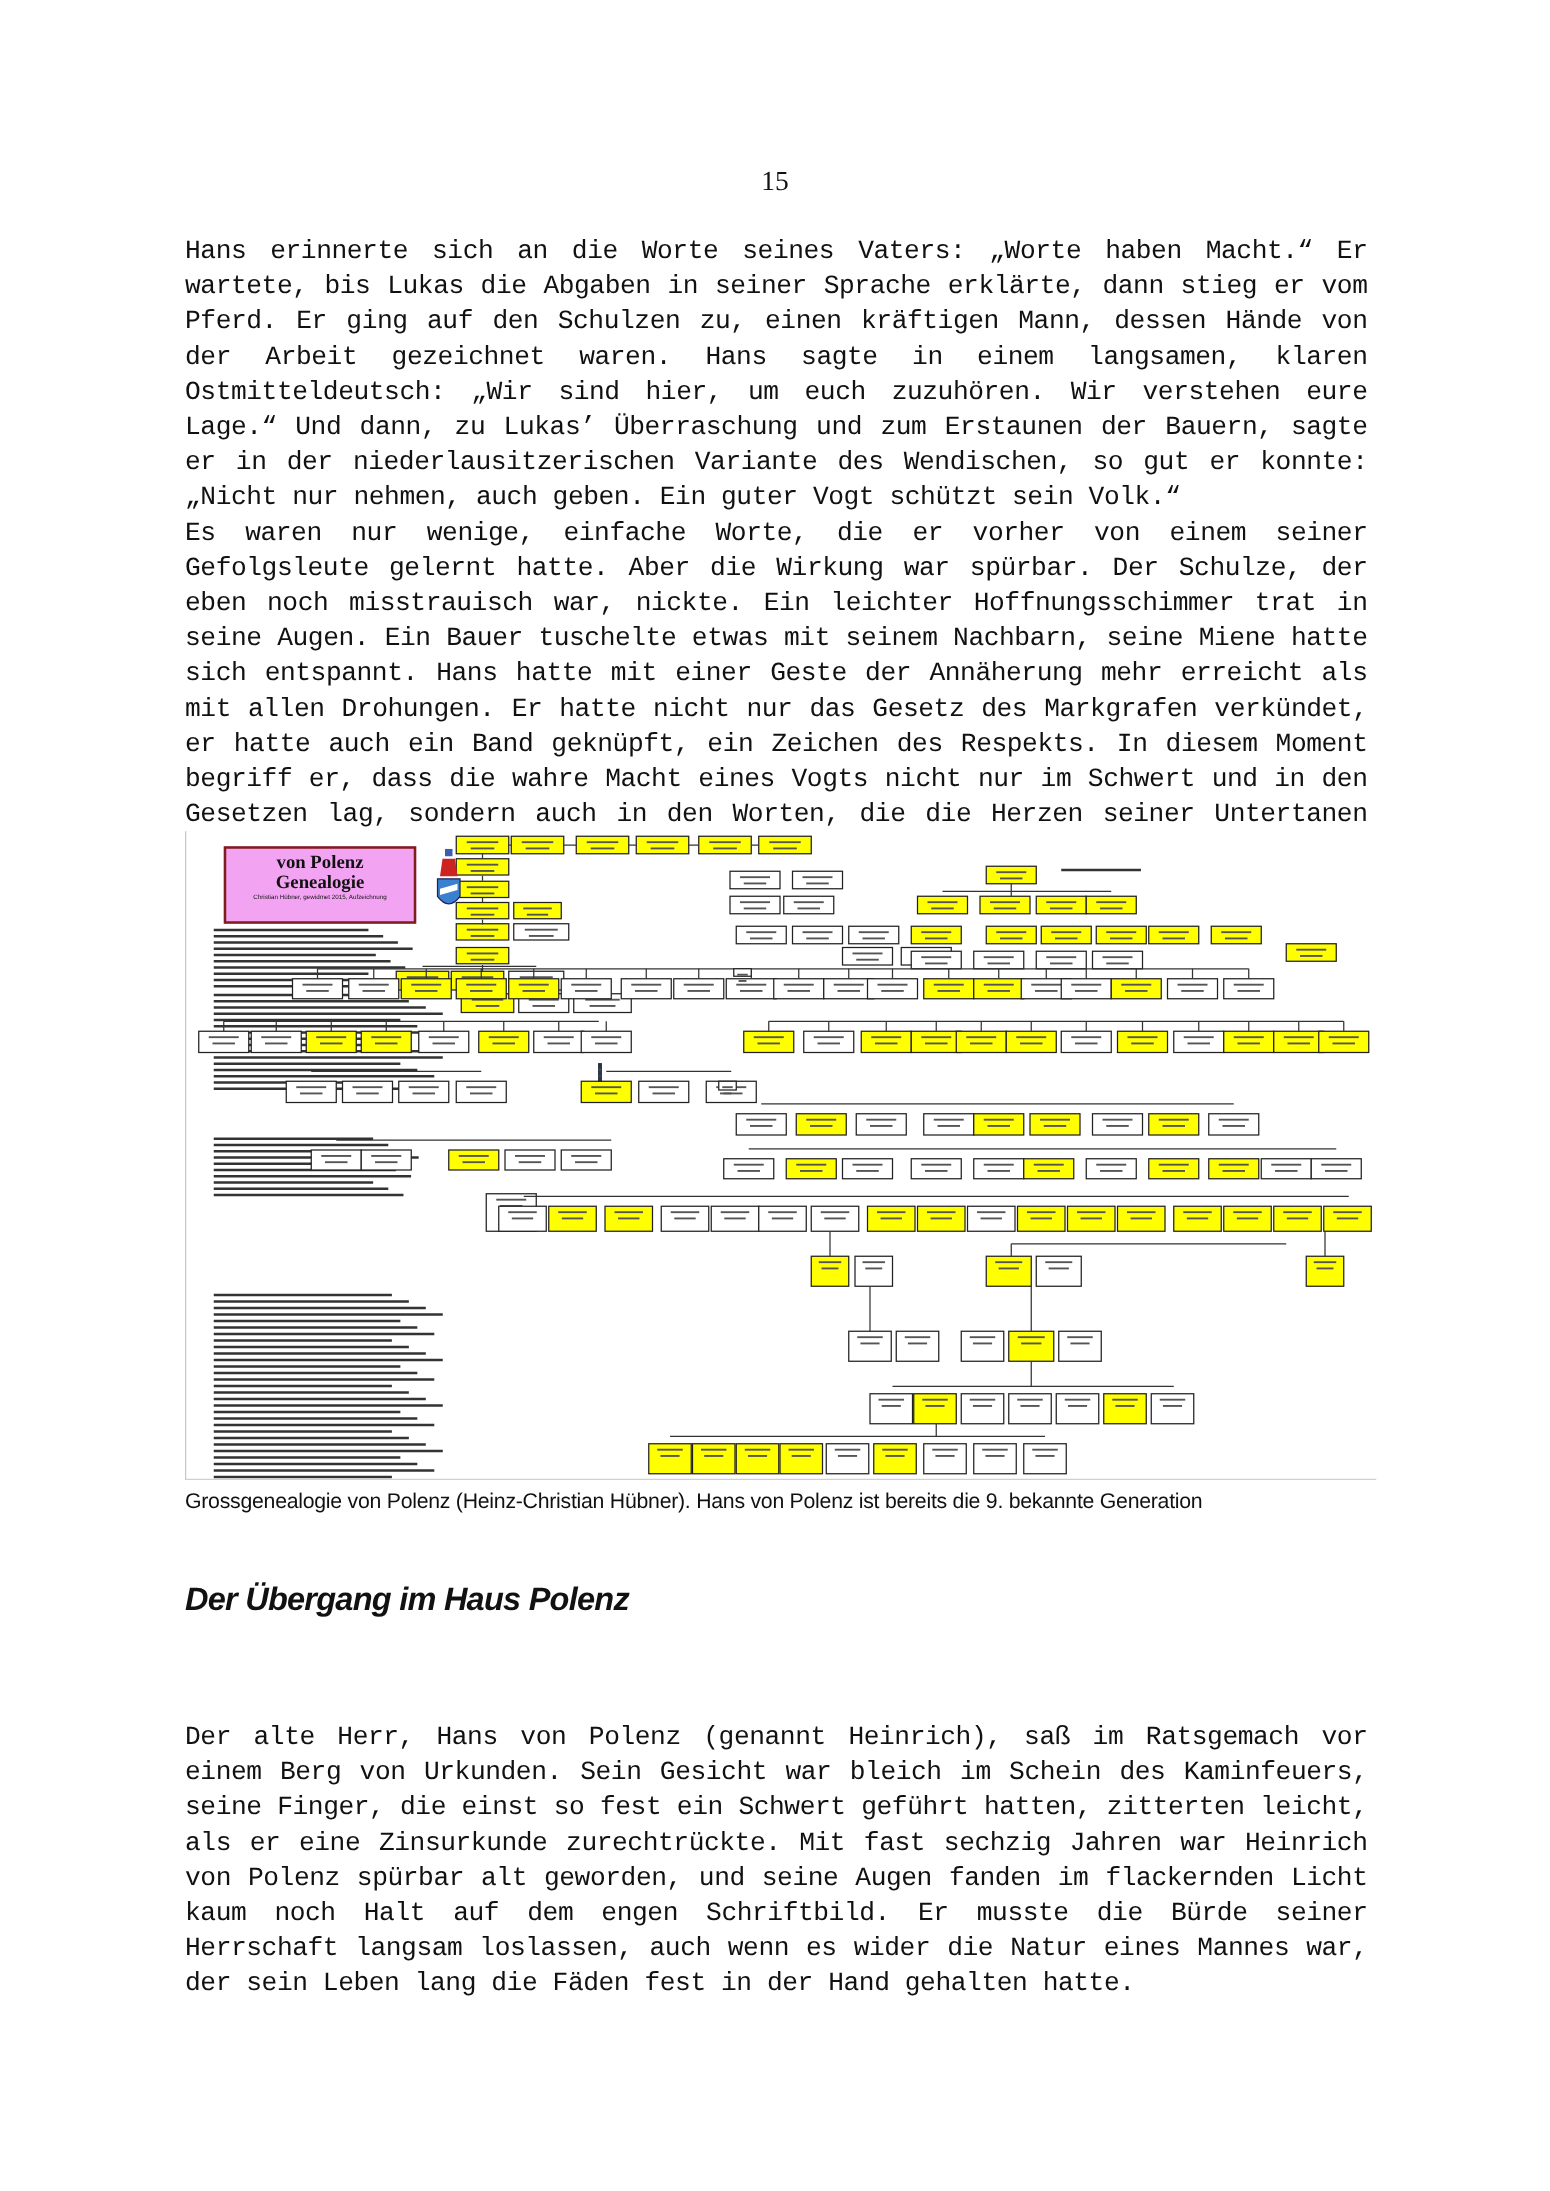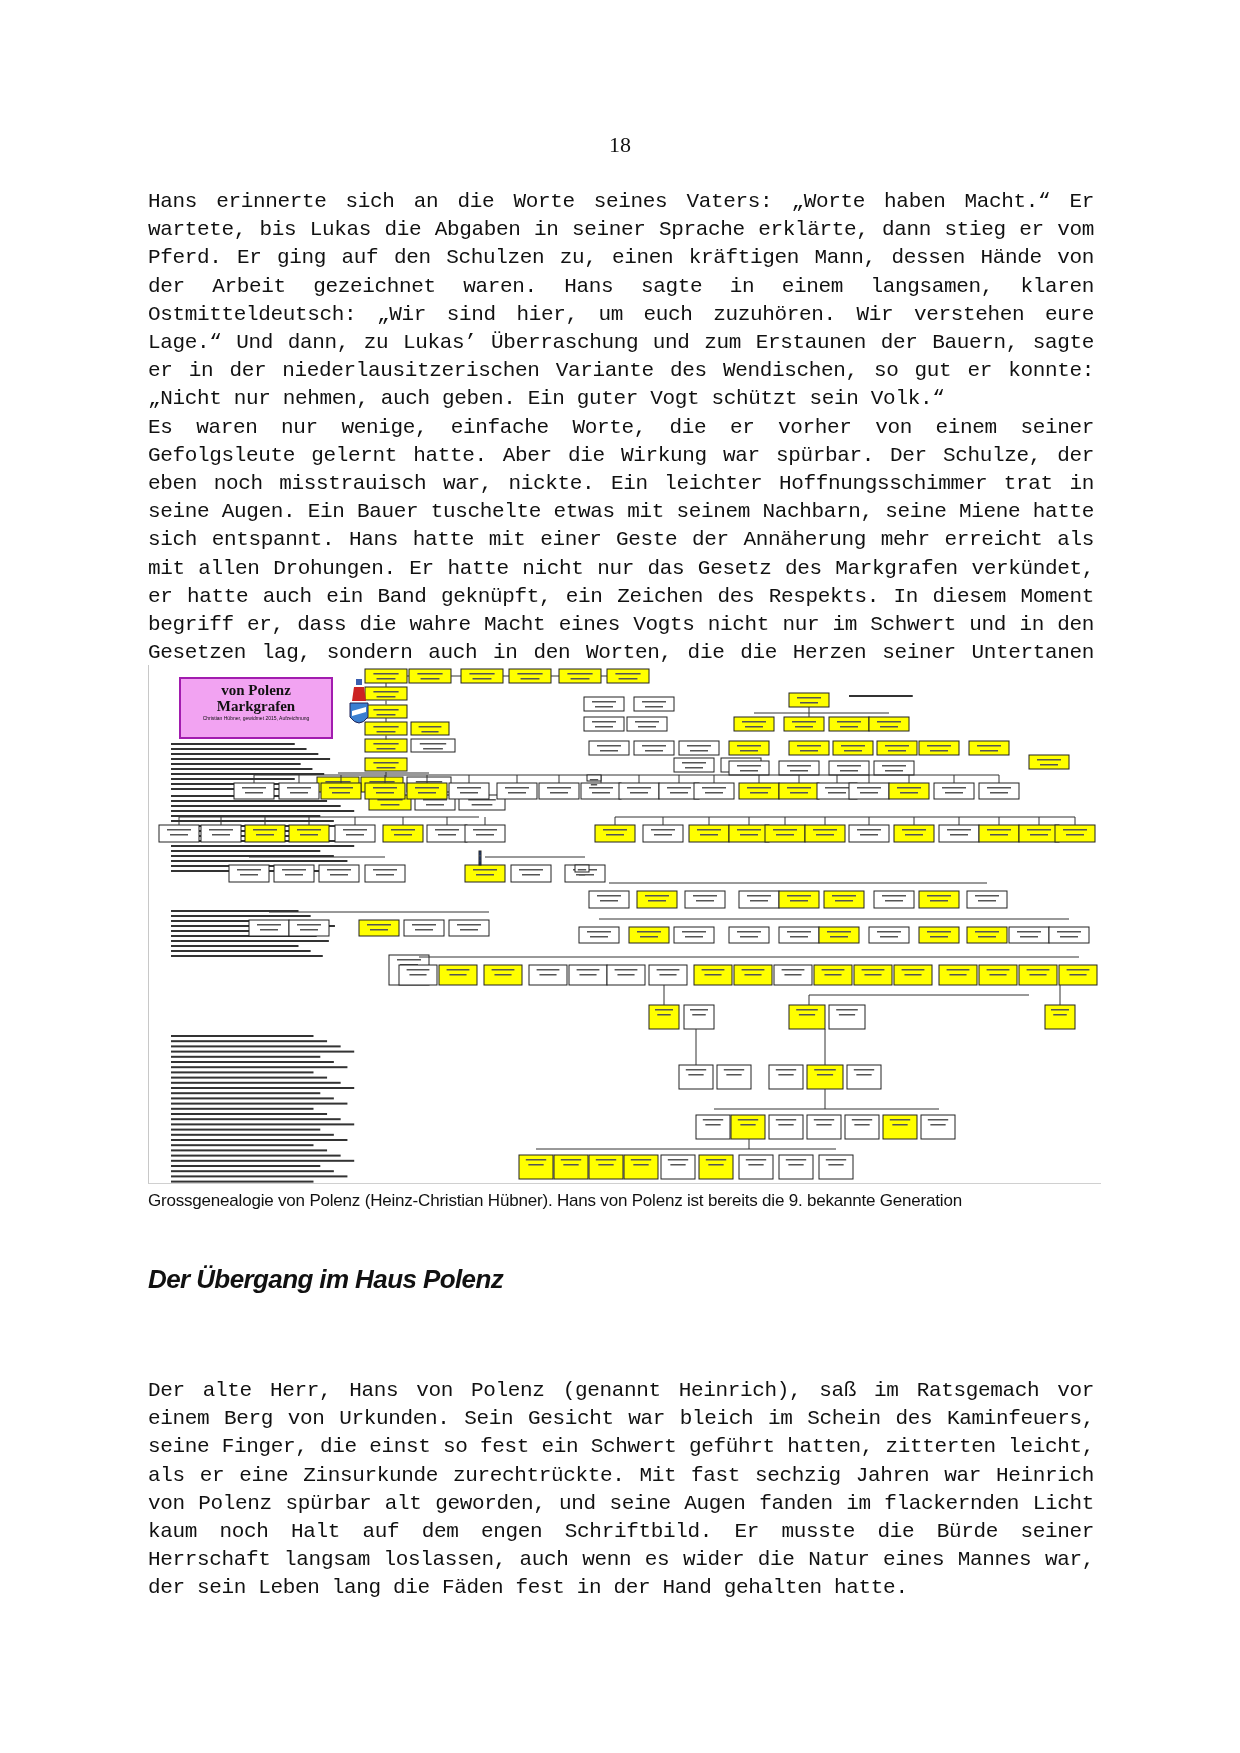--- a/index.html
+++ b/index.html
@@ -15,41 +15,41 @@
   .figure { position: absolute; left: 148px; top: 665px; width: 952px; height: 518px;
     border-left: 1px solid #c8c8c8; border-bottom: 1px solid #d0d0d0; background: #fff; }
   .figure svg { display: block; }
   .caption { position: absolute; left: 148px; top: 1190px; width: 946px;
     font-family: "Liberation Sans", sans-serif; font-size: 17px; line-height: 22px;
     text-align: justify; letter-spacing: -0.2px; }
   .section-heading { position: absolute; left: 148px; top: 1264px; margin: 0;
     font-family: "Liberation Sans", sans-serif; font-size: 26px; font-weight: bold; font-style: italic;
     letter-spacing: -0.6px; }
   .title-box { position: absolute; left: 30px; top: 12px; width: 150px; height: 58px;
-    background: #f2a3f2; border: 2px solid #a21caf; text-align: center;
+    background: #f2a3f2; border: 2px solid #7f1d1d; text-align: center;
     font-family: "Liberation Serif", serif; font-weight: bold; }
   .title-box .t1 { font-size: 15px; line-height: 16px; margin-top: 3px; }
   .title-box .t2 { font-size: 15px; line-height: 16px; }
   .title-box .t3 { font-size: 5px; line-height: 8px; font-family: "Liberation Sans", sans-serif; font-weight: normal; }
   .crest { position: absolute; left: 197px; top: 14px; }
 </style>
 </head>
 <body>
 
-<div class="page-num">18</div>
+<div class="page-num">15</div>
 
 <div class="body-text" id="block1">
   <p>Hans erinnerte sich an die Worte seines Vaters: „Worte haben Macht.“ Er wartete, bis Lukas die Abgaben in seiner Sprache erklärte, dann stieg er vom Pferd. Er ging auf den Schulzen zu, einen kräftigen Mann, dessen Hände von der Arbeit gezeichnet waren. Hans sagte in einem langsamen, klaren Ostmitteldeutsch: „Wir sind hier, um euch zuzuhören. Wir verstehen eure Lage.“ Und dann, zu Lukas’ Überraschung und zum Erstaunen der Bauern, sagte er in der niederlausitzerischen Variante des Wendischen, so gut er konnte: „Nicht nur nehmen, auch geben. Ein guter Vogt schützt sein Volk.“</p>
   <p>Es waren nur wenige, einfache Worte, die er vorher von einem seiner Gefolgsleute gelernt hatte. Aber die Wirkung war spürbar. Der Schulze, der eben noch misstrauisch war, nickte. Ein leichter Hoffnungsschimmer trat in seine Augen. Ein Bauer tuschelte etwas mit seinem Nachbarn, seine Miene hatte sich entspannt. Hans hatte mit einer Geste der Annäherung mehr erreicht als mit allen Drohungen. Er hatte nicht nur das Gesetz des Markgrafen verkündet, er hatte auch ein Band geknüpft, ein Zeichen des Respekts. In diesem Moment begriff er, dass die wahre Macht eines Vogts nicht nur im Schwert und in den Gesetzen lag, sondern auch in den Worten, die die Herzen seiner Untertanen öffneten. Das war das Wesen der Diplomatie.</p>
 </div>
 
 <div class="figure">
   <div class="title-box">
     <div class="t1">von Polenz</div>
-    <div class="t2">Markgrafen</div>
+    <div class="t2">Genealogie</div>
     <div class="t3">Christian Hübner, gewidmet 2015, Aufzeichnung</div>
   </div>
   <svg class="crest" width="26" height="60" viewBox="0 0 26 60">
     <rect x="10" y="0" width="6" height="6" fill="#3a5fb0"></rect>
     <path d="M8 8 L18 8 L20 22 L6 22 Z" fill="#cc2222"></path>
     <path d="M4 24 L22 24 L22 38 Q13 50 4 38 Z" fill="#3a7fd0" stroke="#225" stroke-width="1"></path>
     <path d="M6 32 L20 28 L20 33 L6 37 Z" fill="#fff"></path>
   </svg>
   <svg id="tree" width="952" height="518">
       <rect x="22" y="78" width="123.75" height="2" fill="#333"></rect>

